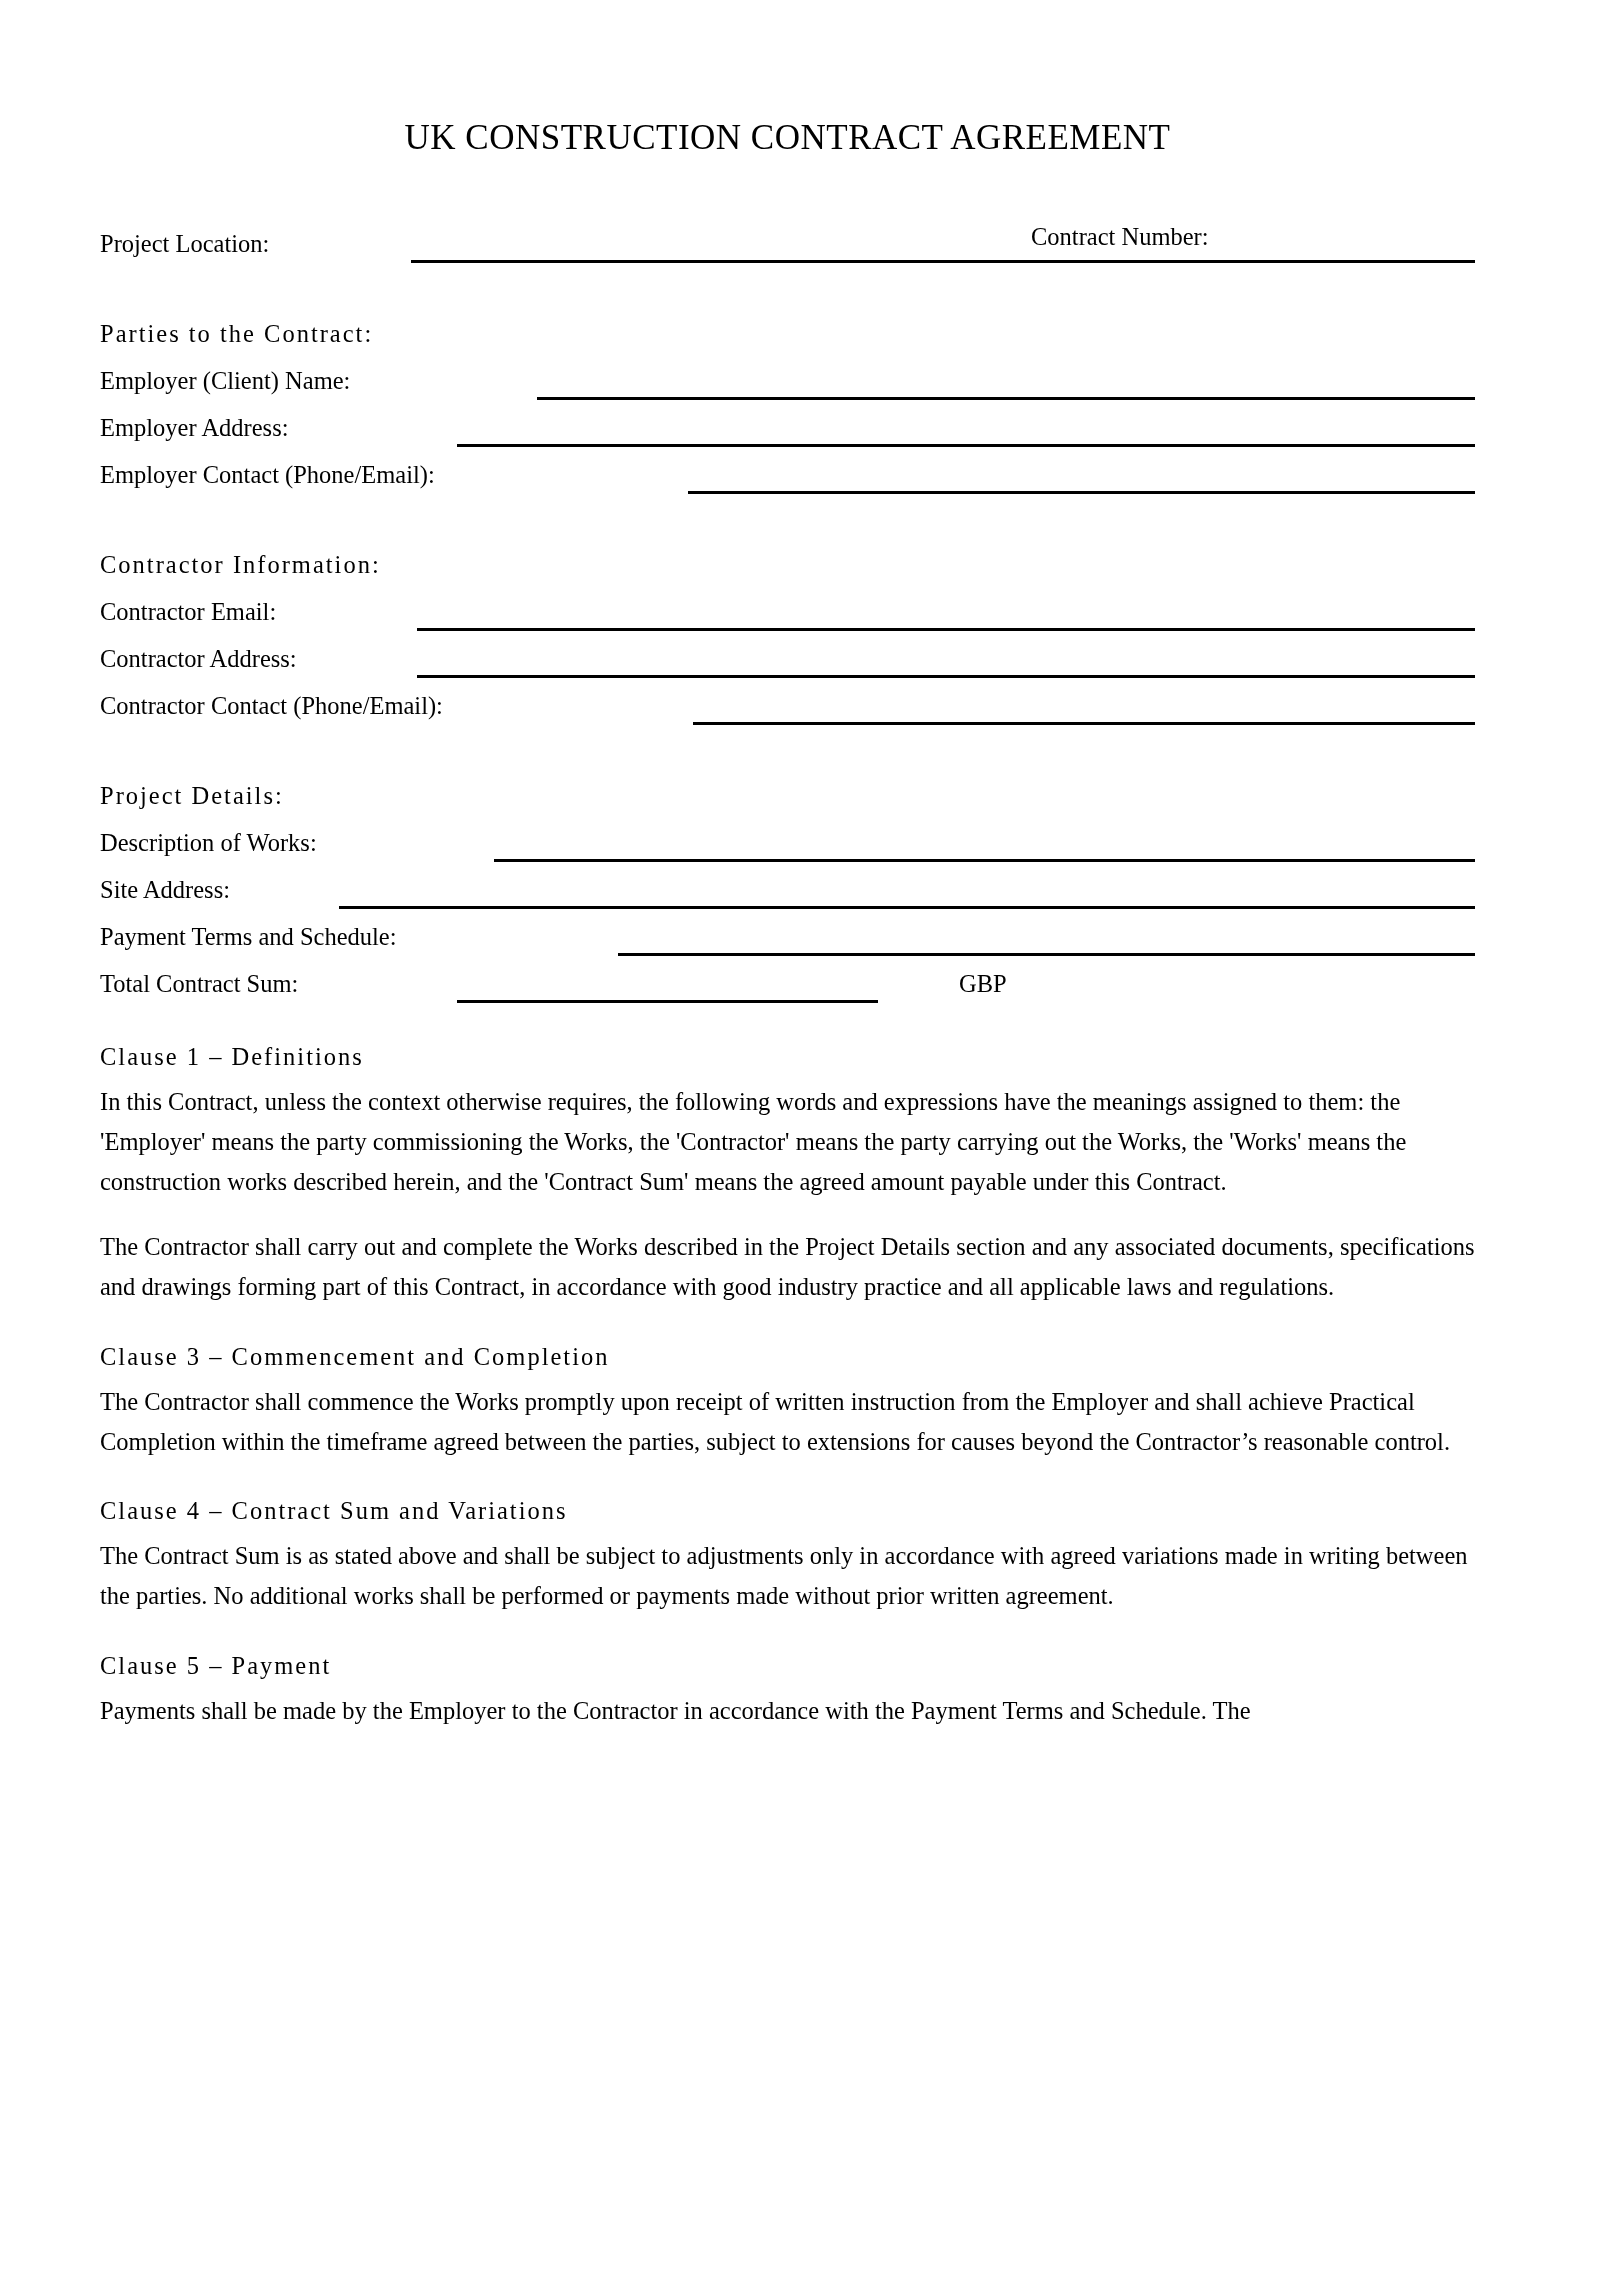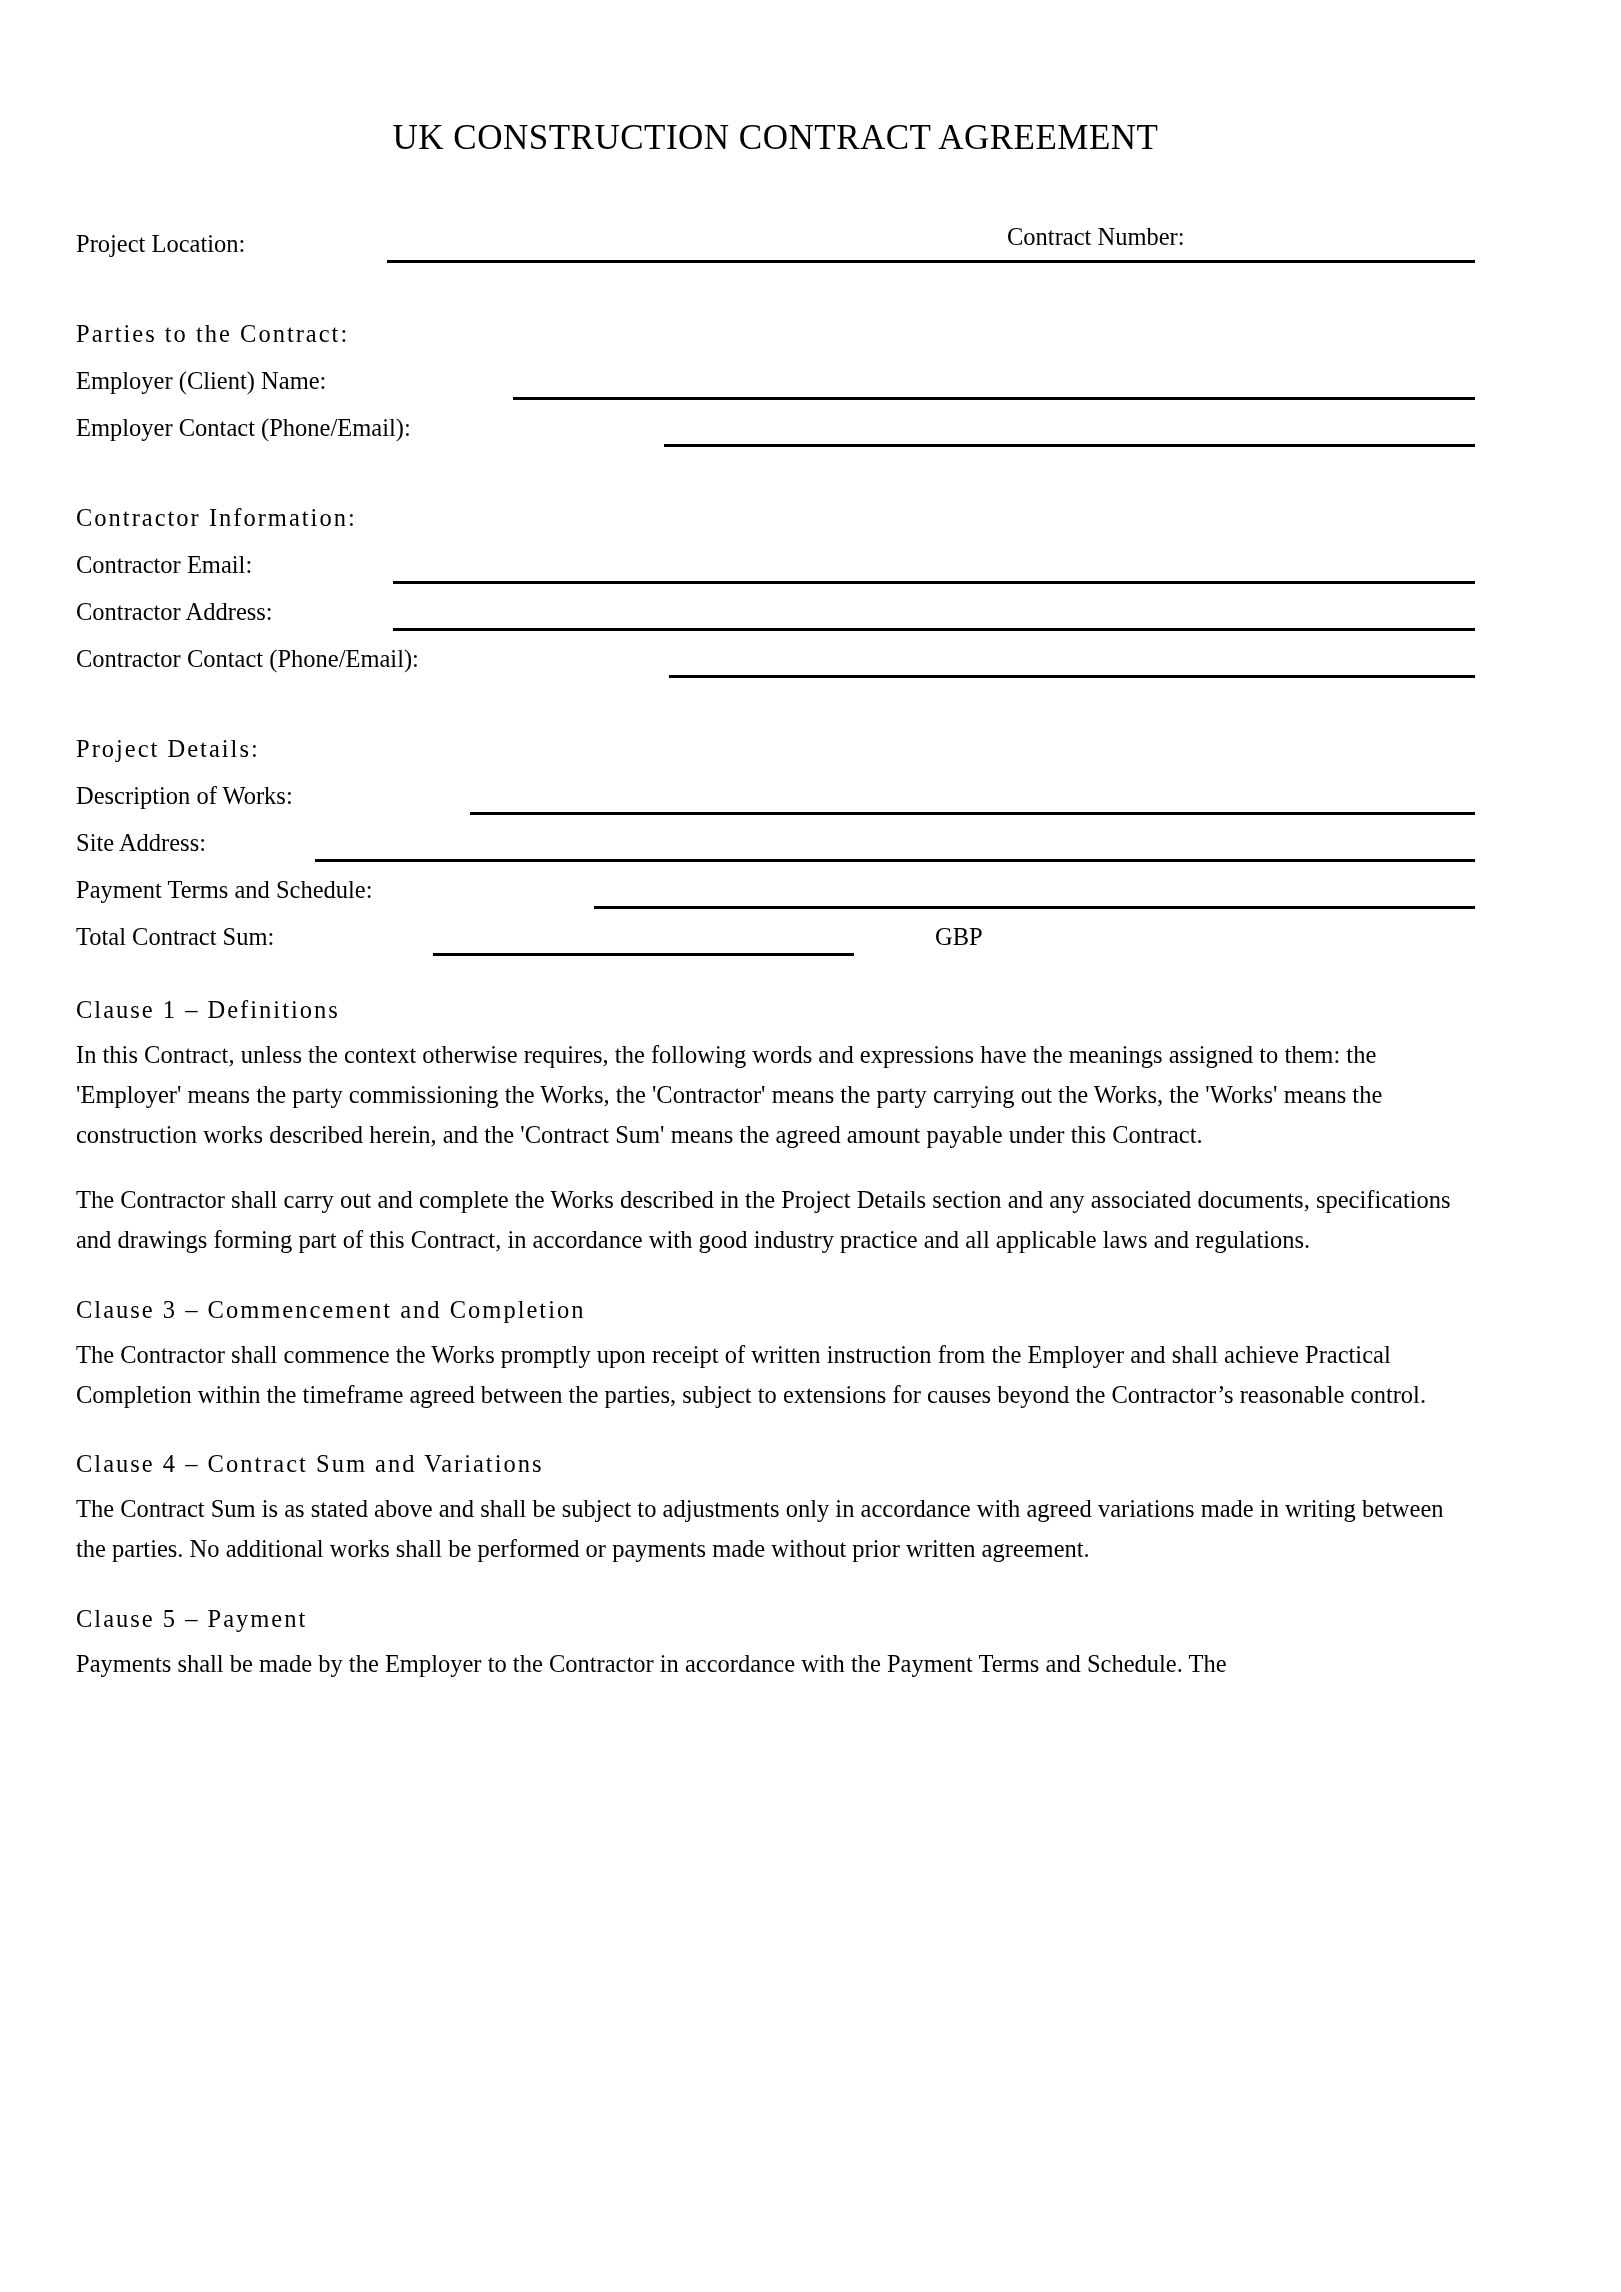--- a/index.html
+++ b/index.html
@@ -2,21 +2,21 @@
 <html><head>
 <meta charset="utf-8">
 <style>
   html, body { margin: 0; padding: 0; background: #ffffff; }
   .page {
     position: relative;
     width: 1621px;
     height: 2293px;
     background: #ffffff;
     box-sizing: border-box;
-    padding: 116px 146px 0 76px;
+    padding: 116px 146px 0 100px;
     font-family: "Liberation Serif", "DejaVu Serif", serif;
     color: #000000;
     overflow: hidden;
   }
   .title {
     font-size: 35px;
     font-weight: normal;
     text-align: center;
     margin: 0;
     line-height: 43px;
@@ -90,20 +90,24 @@
       <span class="inline-label" style="left:620px;">Contract Number:</span>
     </div>
   </div>
 
   <h2 class="section-heading">Parties to the Contract:</h2>
   <div class="form-row">
     <span class="label">Employer (Client) Name:</span>
     <div class="uline" style="left:437px;"></div>
   </div>
   <div class="form-row">
+    <span class="label">Employer Address:</span>
+    <div class="uline" style="left:357px;"></div>
+  </div>
+  <div class="form-row">
     <span class="label">Employer Contact (Phone/Email):</span>
     <div class="uline" style="left:588px;"></div>
   </div>
 
   <h2 class="section-heading">Contractor Information:</h2>
   <div class="form-row">
     <span class="label">Contractor Email:</span>
     <div class="uline" style="left:317px;"></div>
   </div>
   <div class="form-row">

